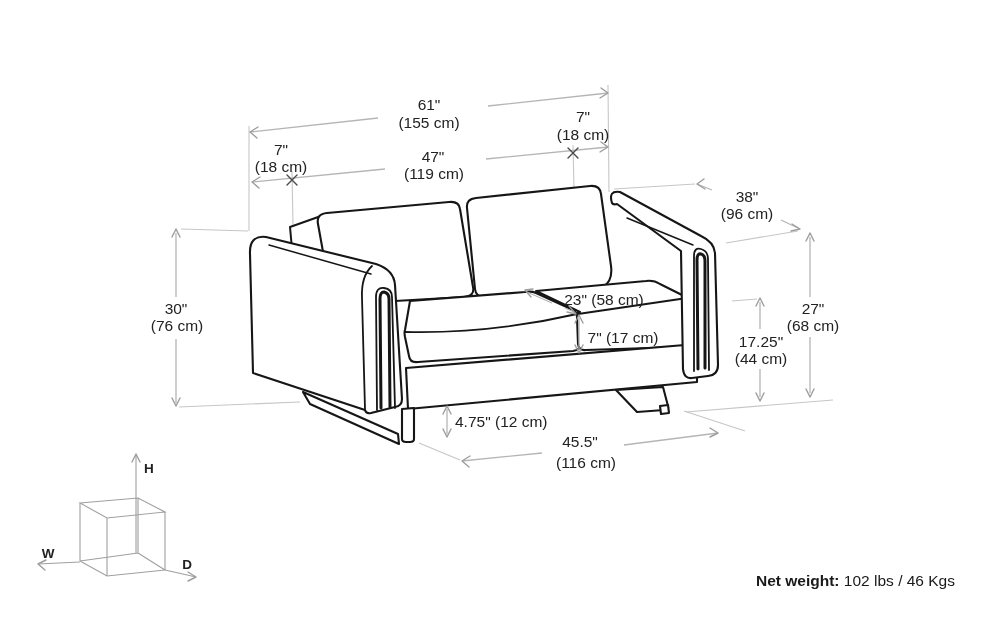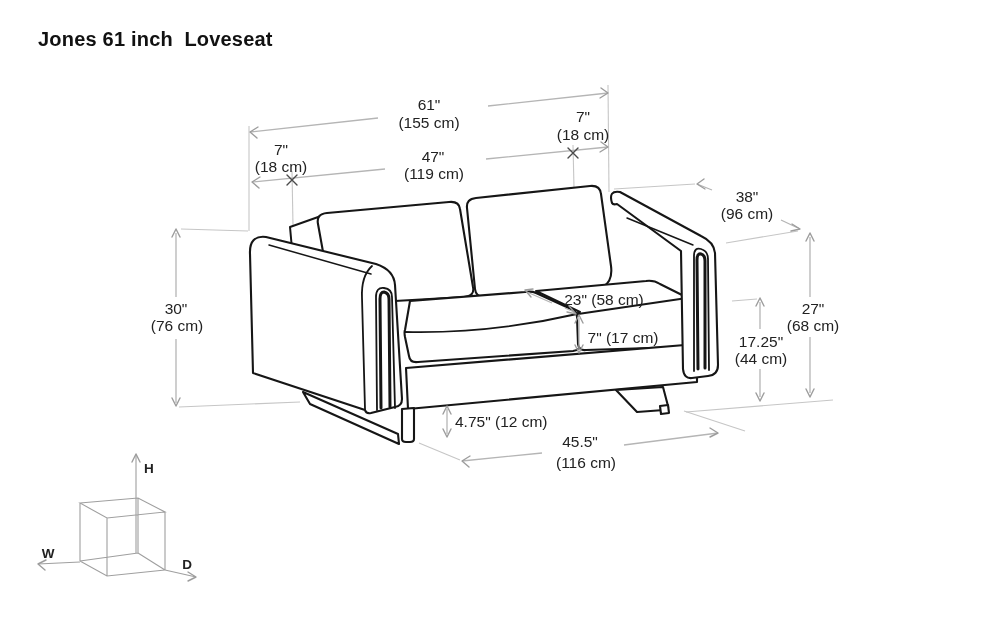--- a/index.html
+++ b/index.html
@@ -18,21 +18,20 @@
   .ext-line{stroke:#c6c6c6;stroke-width:1.1;fill:none;}
   .arrow{stroke:#9d9d9d;stroke-width:1.4;fill:none;stroke-linecap:round;stroke-linejoin:round;}
   .xmark{stroke:#4a4a4a;stroke-width:1.4;fill:none;stroke-linecap:round;}
   .cube-line{stroke:#9f9f9f;stroke-width:1.1;fill:none;}
 </style>
 </head>
 <body>
 
 <div id="stage">
 
-  <div id="page-title">Jones 61 inch  Loveseat</div>
 
   <svg id="diagram" width="1000" height="626" viewBox="0 0 1000 626">
 
     <g>
       <path class="ext-line" d="M249,126 L249,231"></path>
       <path class="ext-line" d="M292,171 L293,226"></path>
       <path class="ext-line" d="M573,145 L574,188"></path>
       <path class="ext-line" d="M608,85 L609,192"></path>
       <path class="ext-line" d="M614,189 L695,184"></path>
       <path class="ext-line" d="M726,243 L798,231"></path>
@@ -167,13 +166,14 @@
       <path class="cube-line" d="M165,570 L196,577"></path>
       <path class="arrow" d="M132,462 L136,454 L140,462"></path>
       <path class="arrow" d="M46,560 L38,564 L45,570"></path>
       <path class="arrow" d="M188,572 L196,577 L188,581"></path>
       <text class="axis-text" text-anchor="start" x="144" y="473">H</text>
       <text class="axis-text" text-anchor="middle" x="48" y="558">W</text>
       <text class="axis-text" text-anchor="middle" x="187" y="569">D</text>
     </g>
   </svg>
 
+  <div id="net-weight"><span class="nw-label">Net weight:</span><span> 102 lbs / 46 Kgs</span></div>
 </div>
 
 </body></html>

